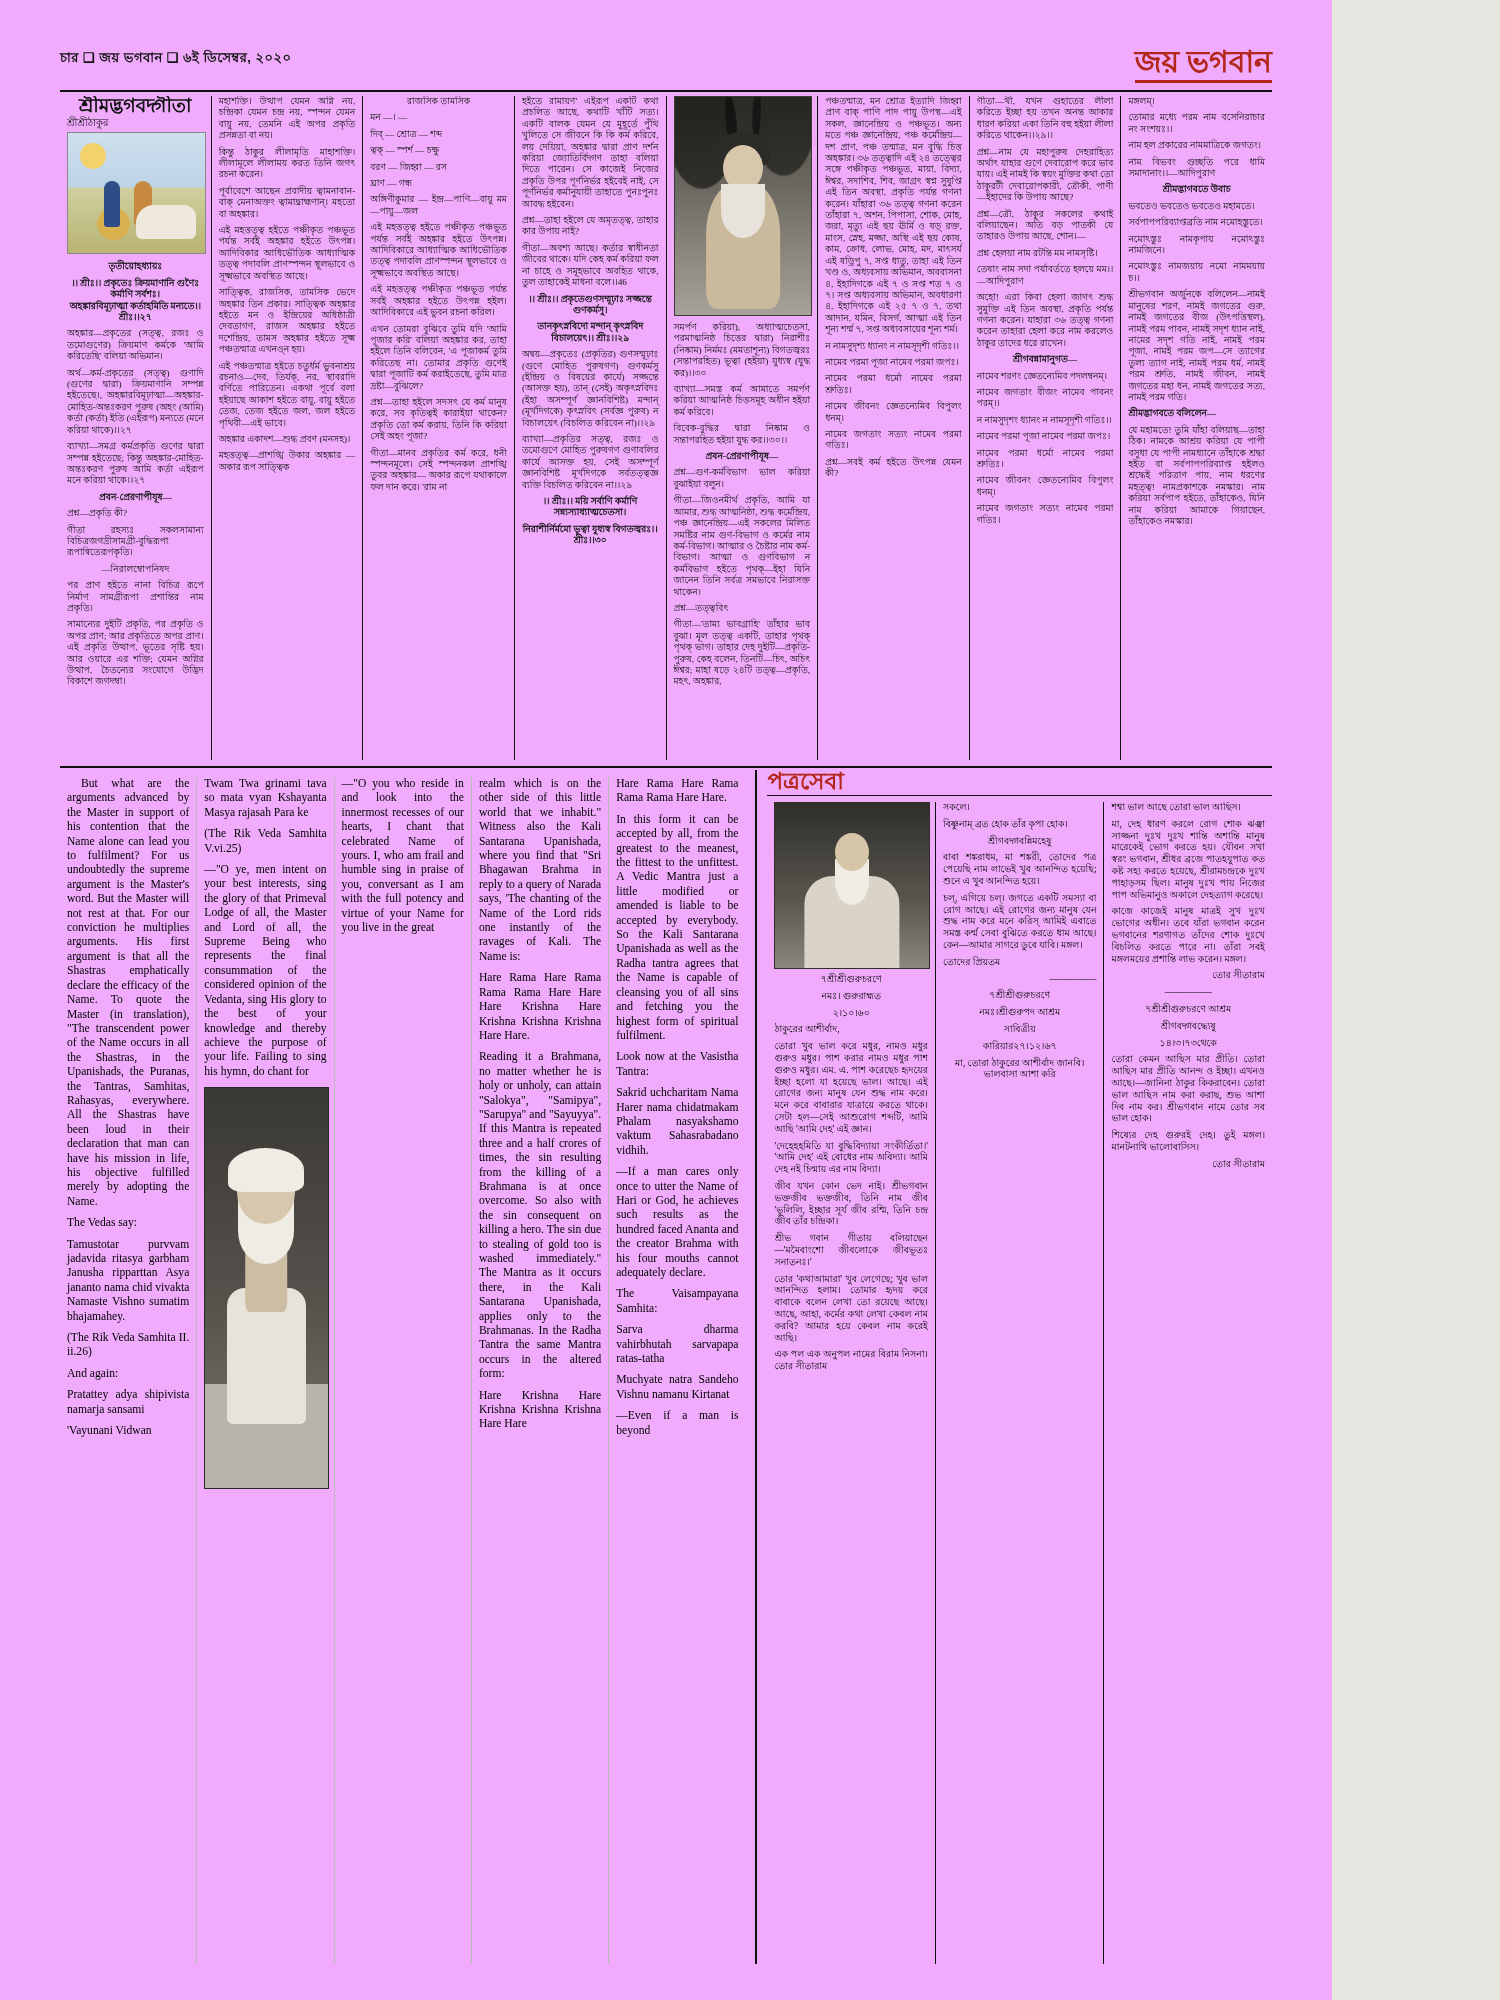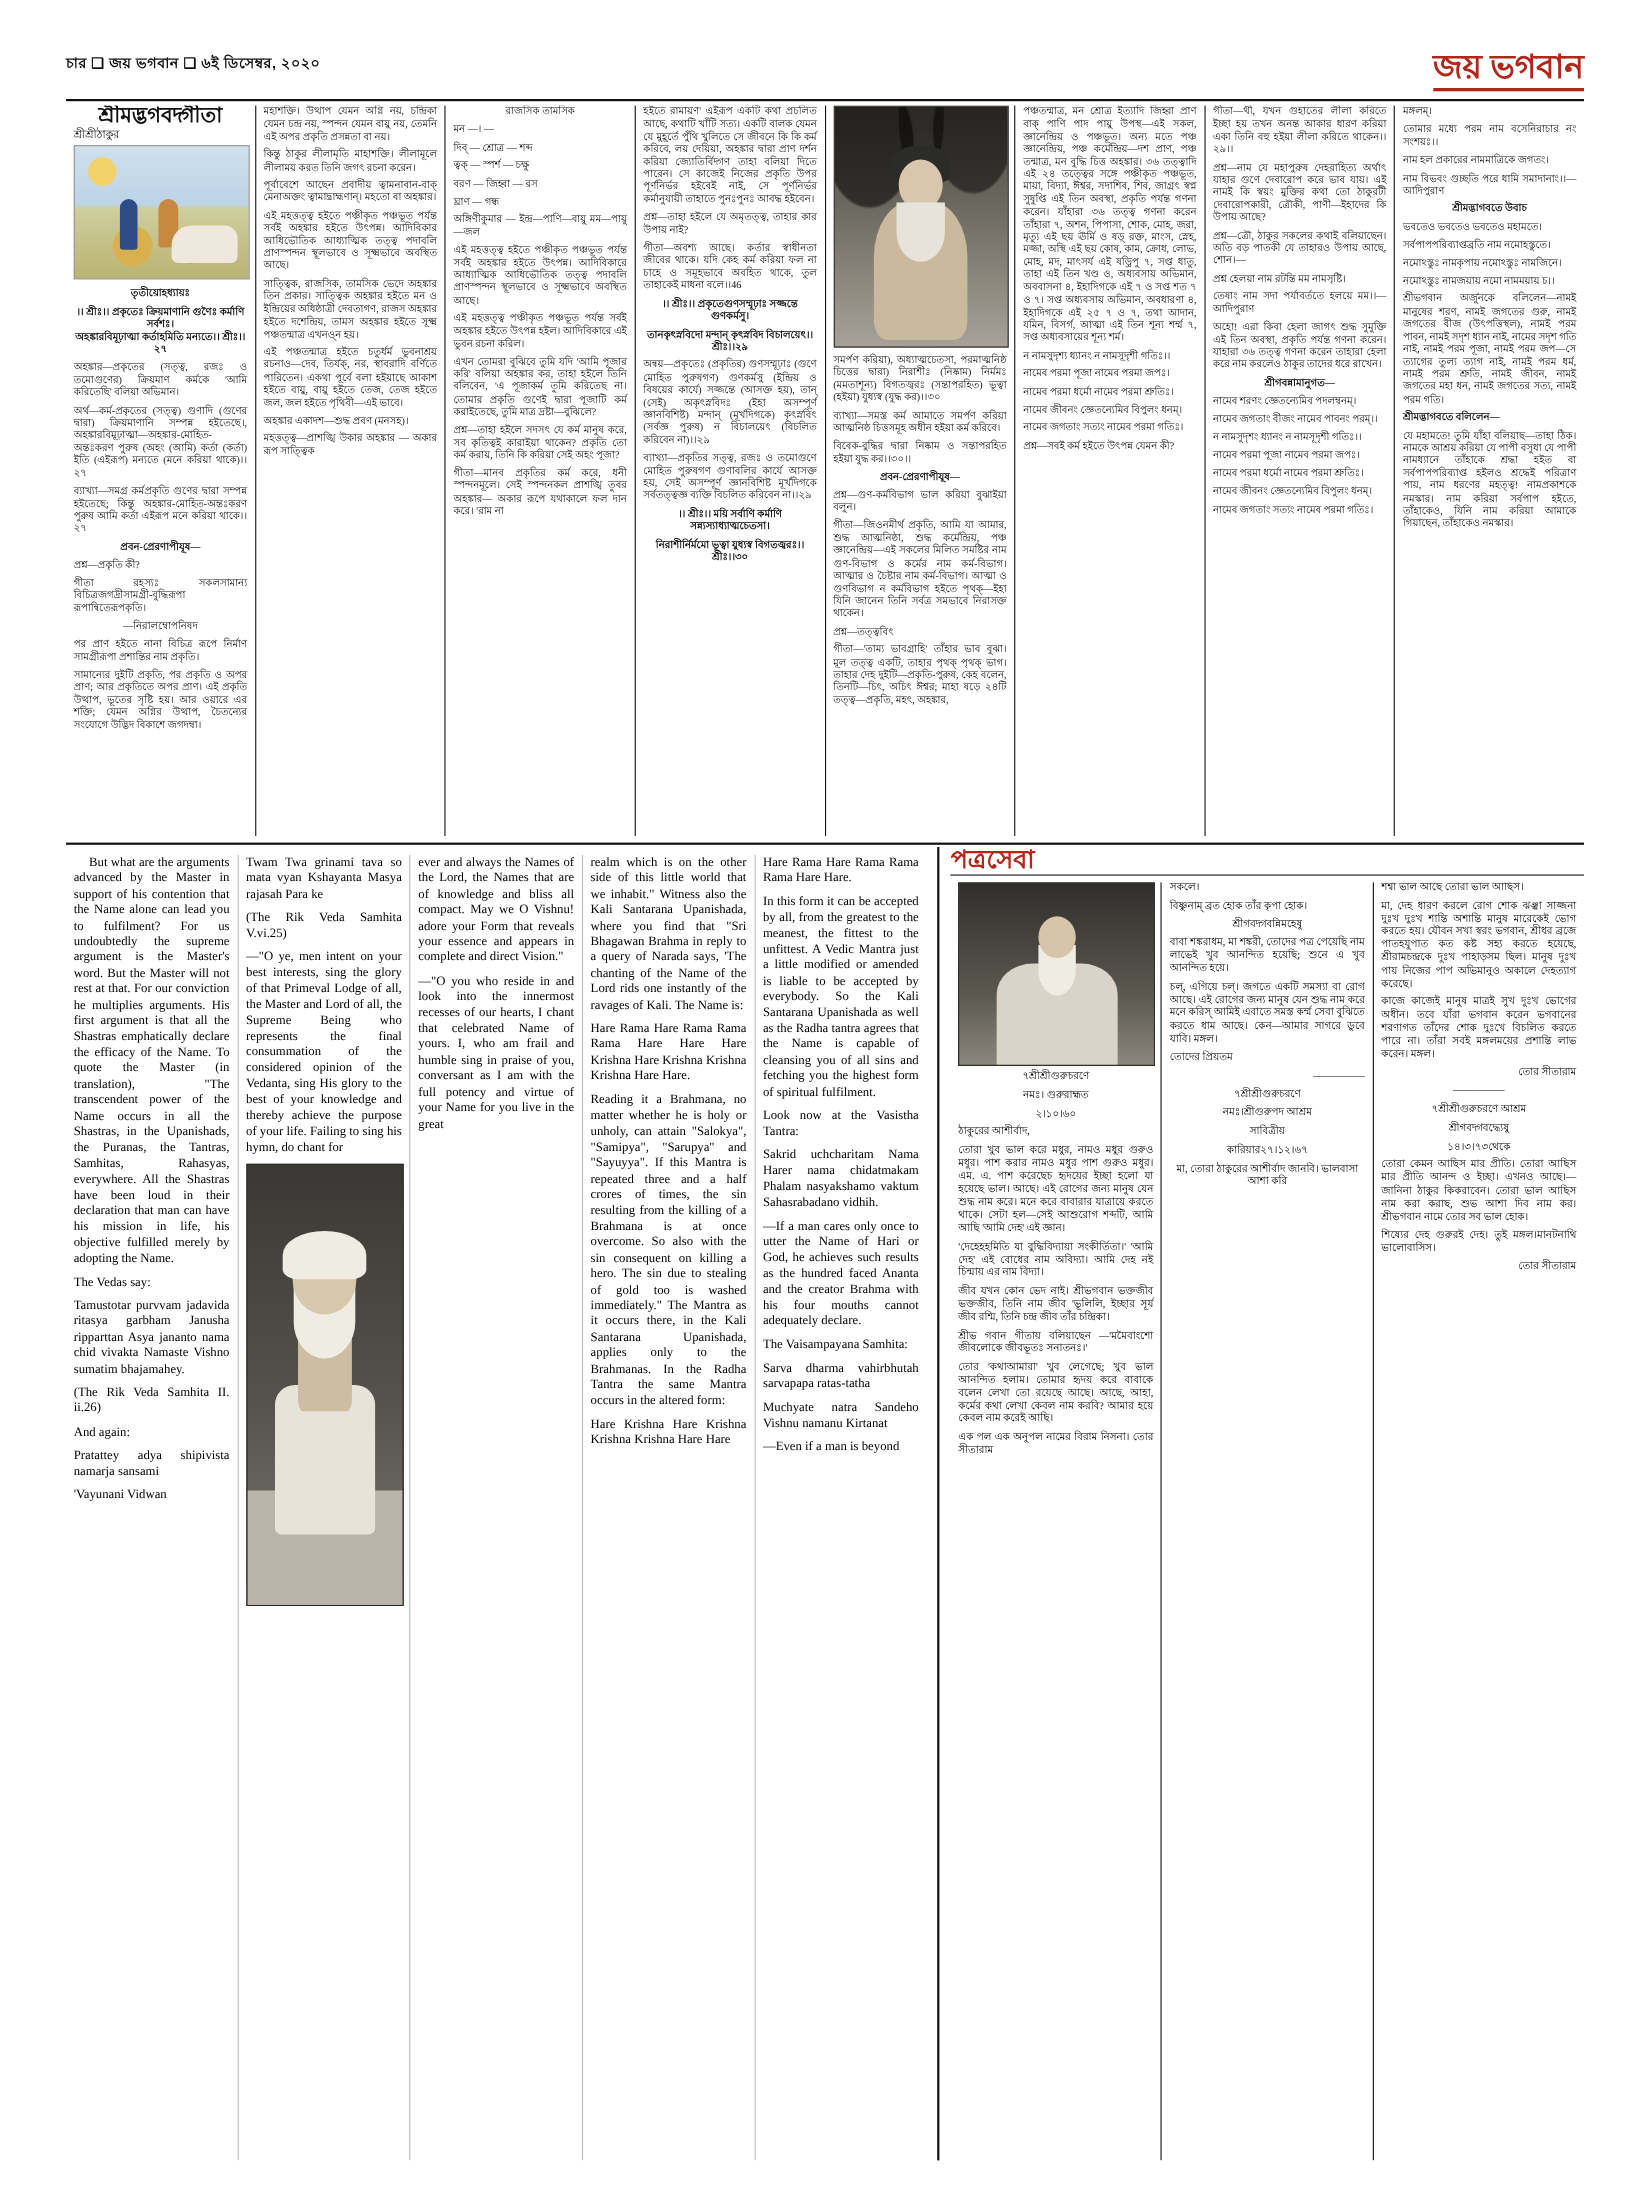--- a/index.html
+++ b/index.html
@@ -1,18 +1,18 @@
 <!DOCTYPE html>
 <html><head>
 <meta charset="utf-8">
 <style>
   html,body{margin:0;padding:0;background:#e8e6e1;}
   body{font-family:"Liberation Serif", serif;}
   .page{
-    width:1500px;height:2000px;background:#ffffff;position:relative;
+    width:1332px;height:2000px;background:#f0abfc;position:relative;
     box-sizing:border-box;padding:0;overflow:hidden;
   }
   
   .masthead{
     position:absolute;left:60px;right:60px;top:48px;height:42px;
     border-bottom:2px solid #111;display:flex;align-items:flex-start;
     justify-content:space-between;
   }
   .masthead-left{font-family:"Liberation Sans",sans-serif;font-size:13px;letter-spacing:.5px;color:#111;font-weight:bold;}
   .masthead-right{color:#b3261a;font-size:30px;font-weight:bold;line-height:.9;font-family:"Liberation Serif",serif;}
@@ -280,21 +280,20 @@
               <div class="floor"></div>
             <div class="cloth"></div>
               <div class="torso"></div>
             <div class="beard"></div>
               <div class="head"></div>
               <div class="hair"></div>
           </div>
         </div>
 
         <div class="ecol">
-          <p>ever and always the Names of the Lord, the Names that are of knowledge and bliss all compact.    May we O Vishnu! adore your Form that reveals your essence and appears in complete and direct Vision."</p>
           <p>—"O you who reside in and look into the innermost recesses of our hearts, I chant that celebrated Name of yours. I, who am frail and humble sing in praise of you, conversant as I am with the full potency and virtue of your Name for you live in the great</p>
         </div>
 
         <div class="ecol">
           <p>realm which is on the other side of this little world that we inhabit." Witness also the Kali Santarana Upanishada, where you find that "Sri Bhagawan Brahma in reply to a query of Narada says, 'The chanting of the Name of the Lord rids one instantly of the ravages of Kali. The Name is:</p>
           <p>Hare Rama Hare Rama Rama Rama Hare Hare Hare Krishna Hare Krishna Krishna Krishna Hare Hare.</p>
           <p>Reading it a Brahmana, no matter whether he is holy or unholy, can attain "Salokya", "Samipya", "Sarupya" and "Sayuyya". If this Mantra is repeated three and a half crores of times, the sin resulting from the killing of a Brahmana is at once overcome. So also with the sin consequent on killing a hero. The sin due to stealing of gold too is washed immediately." The Mantra as it occurs there, in the Kali Santarana Upanishada, applies only to the Brahmanas. In the Radha Tantra the same Mantra occurs in the altered form:</p>
           <p>Hare Krishna Hare Krishna Krishna Krishna Hare Hare</p>
         </div>
 

